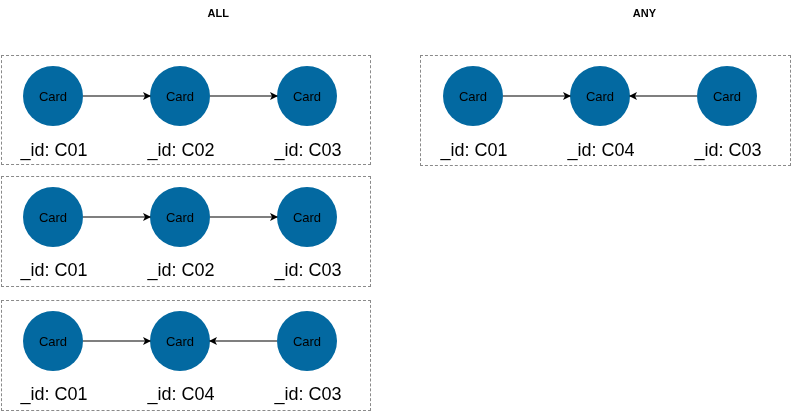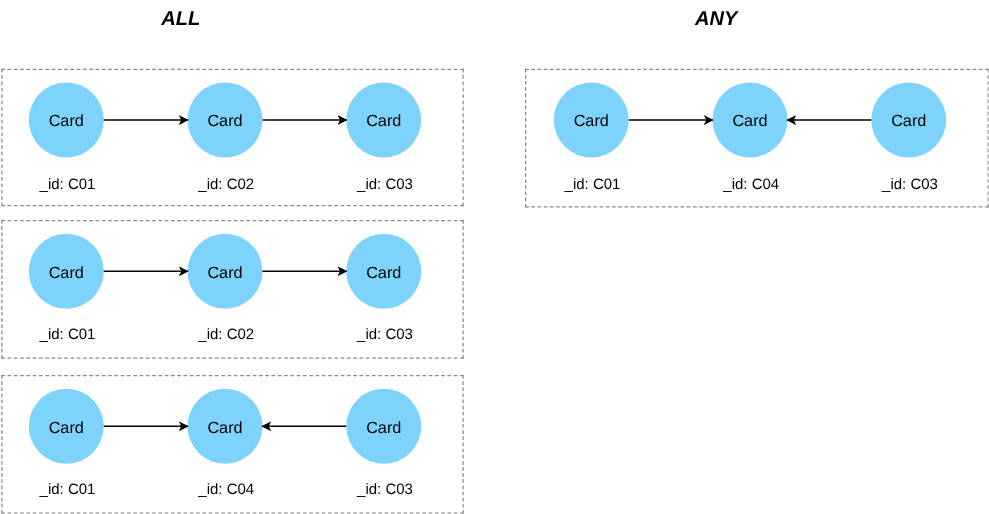--- a/index.html
+++ b/index.html
@@ -1,24 +1,24 @@
 <!DOCTYPE html>
 <html><head>
   <meta charset="utf-8">
   <style>
     html, body { margin: 0; padding: 0; background: #ffffff; }
     body { width: 791px; height: 411px; position: relative; overflow: hidden;
            font-family: "Liberation Sans", sans-serif; color: #000; }
-    .title { position: absolute; top: 7px; font-size: 16px; font-weight: bold;
-             text-align: left; width: 100px; font-style: italic; }
+    .title { position: absolute; top: 7px; font-size: 11px; font-weight: bold;
+             text-align: right; width: 100px; }
     .group { position: absolute; border: 1px dashed #8a8a8a; box-sizing: border-box; }
     .node { position: absolute; width: 60px; height: 60px; border-radius: 50%;
-            background: #7dd3fc; display: flex; align-items: center; justify-content: center;
+            background: #0369a1; display: flex; align-items: center; justify-content: center;
             font-size: 13px; }
-    .idlabel { position: absolute; font-size: 12px; width: 90px; text-align: center; }
+    .idlabel { position: absolute; font-size: 18px; width: 90px; text-align: center; }
     svg.edges { position: absolute; left: 0; top: 0; width: 791px; height: 411px; pointer-events: none; }
   </style>
 </head>
 <body>
 
 <div class="title" style="left:129px;">ALL</div>
 <div class="title" style="left:556px;">ANY</div>
 
 <div class="group" style="left:1px; top:55px; width:370px; height:110px;"></div>
 <div class="group" style="left:1px; top:176px; width:370px; height:111px;"></div>

